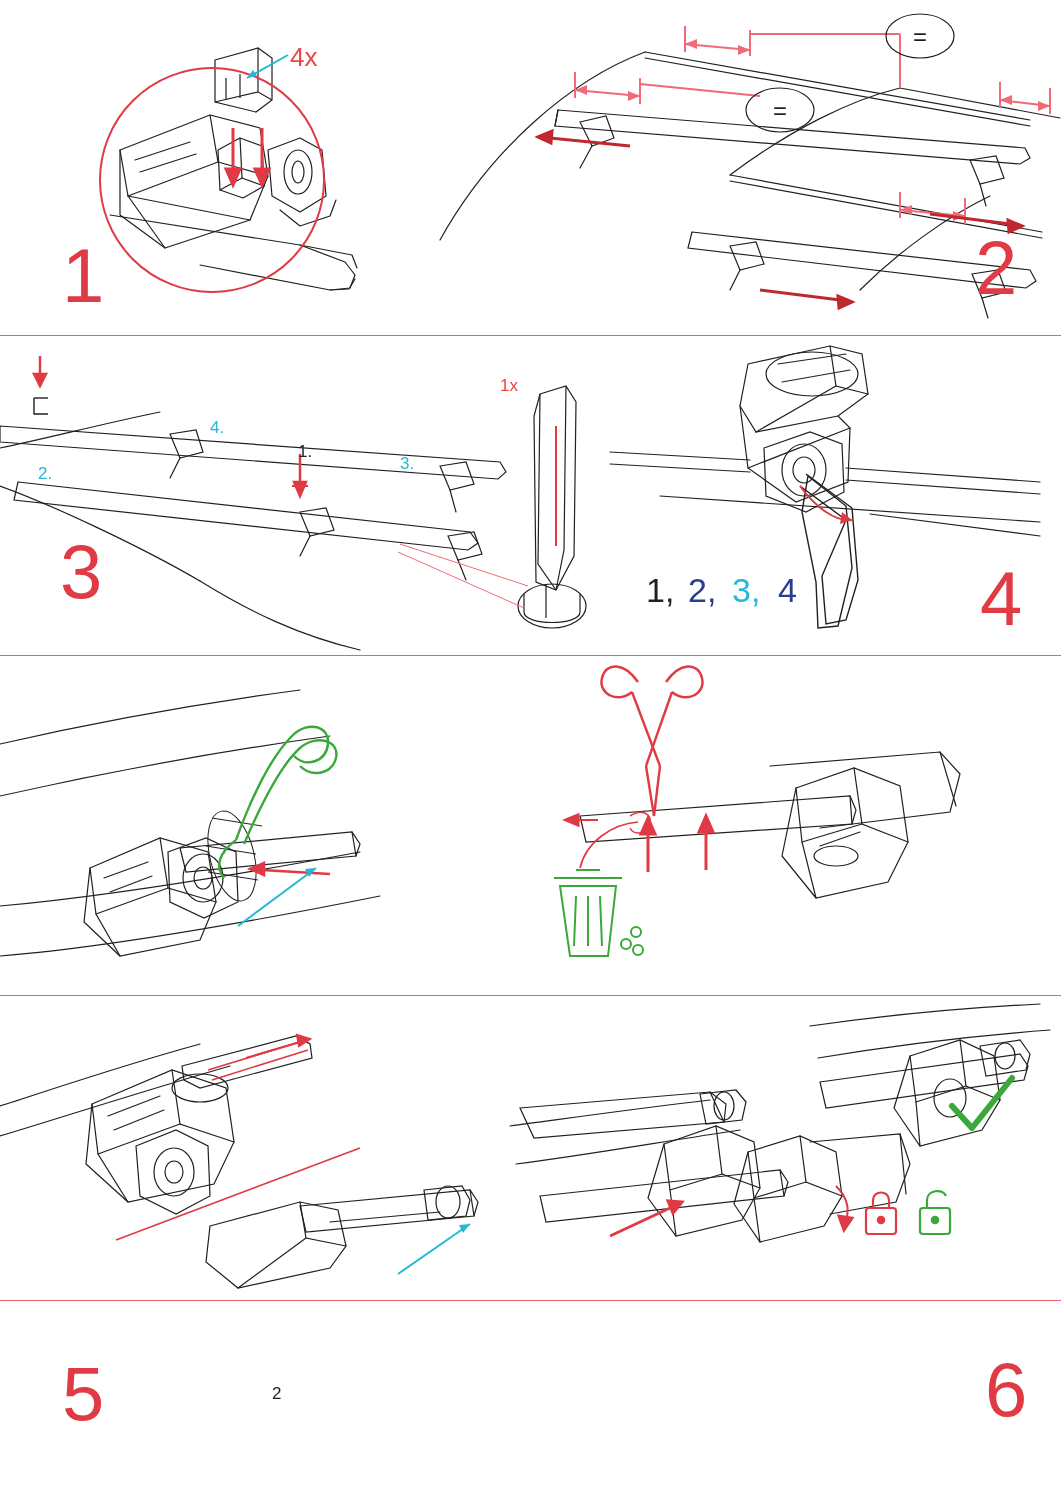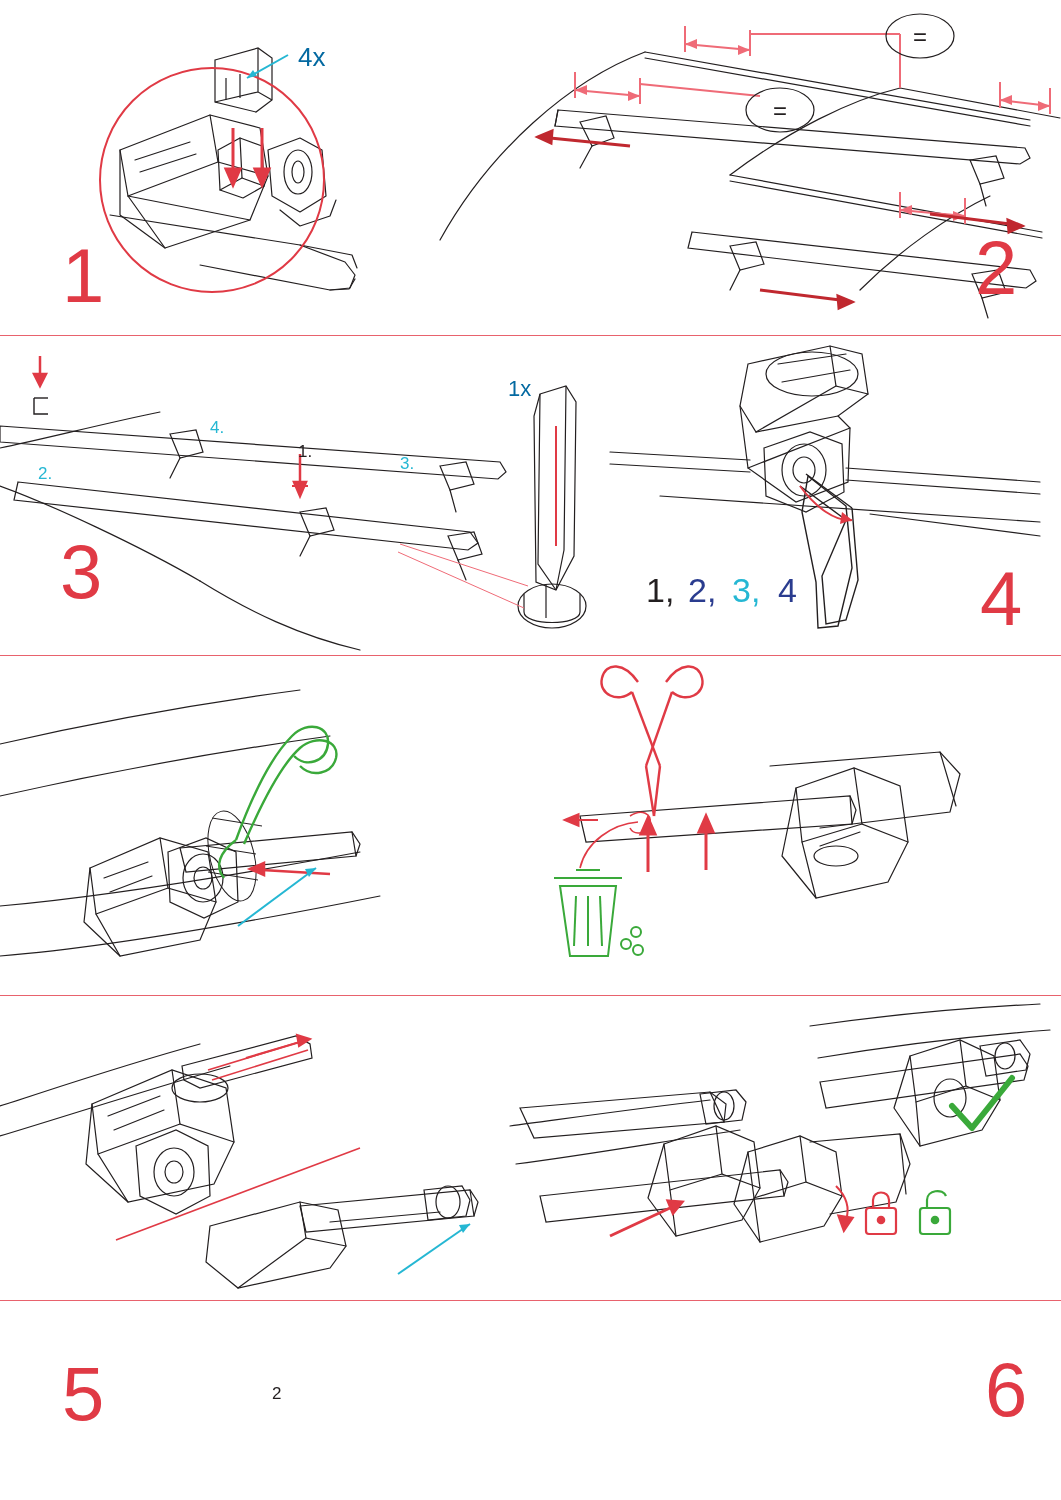--- a/index.html
+++ b/index.html
@@ -4,21 +4,21 @@
 <style>
   html,body{margin:0;padding:0;background:#ffffff;}
   body{width:1061px;height:1500px;position:relative;overflow:hidden;
        font-family:"Liberation Sans", sans-serif; color:#231f20;}
   .sheet{position:absolute;inset:0;}
   .divider{position:absolute;left:0;width:1061px;height:1px;background:#e8626d;}
   .panel{position:absolute;}
   .stepnum{position:absolute;font-family:"Liberation Sans", sans-serif;
            color:#e03a45;font-size:76px;line-height:1;font-weight:400;
            letter-spacing:0px;}
-  .cyan{color:#0369a1;margin-left:8px;}
+  .cyan{color:#ef4444;}
   .lbl{position:absolute;font-size:21px;}
   .lbl-s{position:absolute;font-size:17px;}
   svg{display:block;}
   .footer{position:absolute;left:0;top:1300px;width:1061px;height:200px;}
 </style>
 </head>
 <body>
 
 <div class="sheet">
 
@@ -202,21 +202,21 @@
       </g>
       <g stroke="#231f20" stroke-width="1.4" fill="none">
         <path d="M34 62 L34 78 L48 78"></path>
         <path d="M34 62 L48 62"></path>
       </g>
     </svg>
     <div class="lbl-s" style="left:210px;top:82px;color:#25b7d3">4.</div>
     <div class="lbl-s" style="left:38px;top:128px;color:#25b7d3">2.</div>
     <div class="lbl-s" style="left:298px;top:106px;color:#231f20">1.</div>
     <div class="lbl-s" style="left:400px;top:118px;color:#25b7d3">3.</div>
-    <div class="lbl cyan" style="left:500px;top:40px;font-size:22px">1x</div>
+    <div class="lbl cyan" style="left:500px;top:40px;font-size:17px">1x</div>
     <div class="stepnum" style="left:60px;top:198px">3</div>
   </div>
 
   <div class="panel" style="left:600px;top:336px;width:461px;height:319px">
     <svg width="461" height="319" viewBox="0 0 461 319">
       <g fill="none" stroke="#231f20" stroke-width="1.2" stroke-linecap="round">
 
         <path d="M148 28 L230 10 L262 18 L268 58 L238 80 L156 96 L140 70 Z"></path>
         <path d="M230 10 L236 50 L268 58"></path>
         <path d="M236 50 L156 96"></path>

